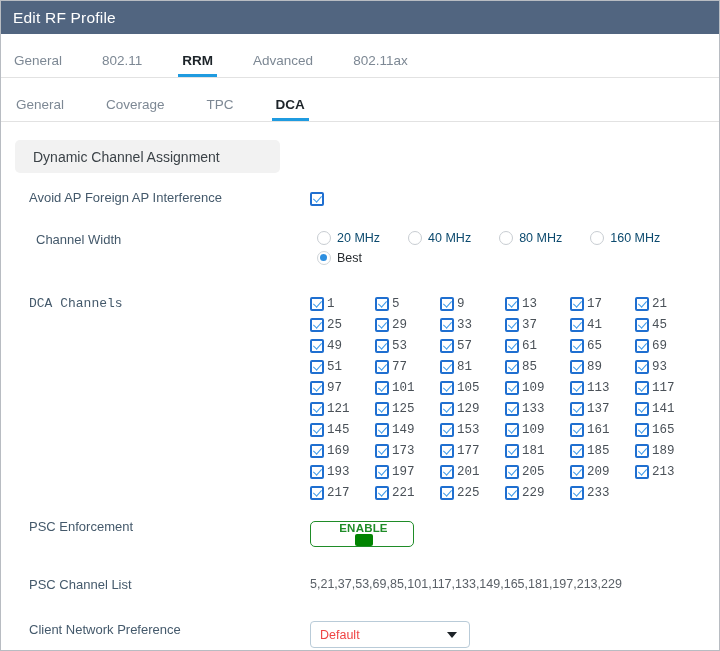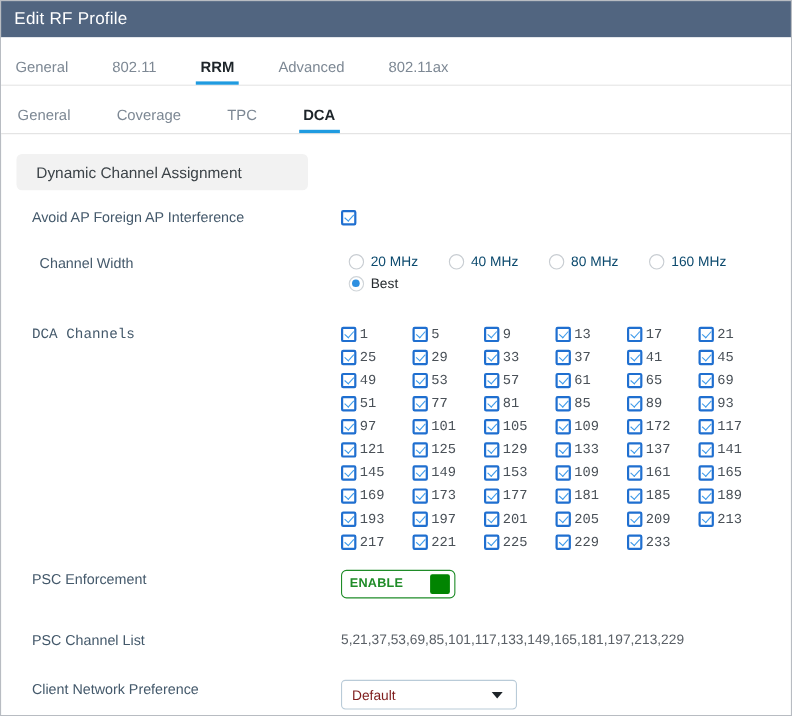--- a/index.html
+++ b/index.html
@@ -219,20 +219,21 @@
     align-items: center;
     justify-content: space-between;
     width: 104px;
     height: 26px;
     border: 1.5px solid #1f8c28;
     border-radius: 5px;
     background: #ffffff;
     box-sizing: border-box;
     padding: 0 4px 0 7px;
     cursor: pointer;
+    flex-direction: column;
   }
   .toggle-text {
     font-size: 11.5px;
     font-weight: bold;
     color: #1f8c28;
     letter-spacing: .2px;
   }
   .toggle-knob {
     width: 18px;
     height: 18px;
@@ -256,21 +257,21 @@
     border-radius: 4px;
     background: #ffffff;
     box-sizing: border-box;
     display: flex;
     align-items: center;
     padding: 0 9px;
     cursor: pointer;
   }
   .select-value {
     font-size: 12.5px;
-    color: #7f1d1d;
+    color: #ef4444;
   }
   .select-caret {
     position: absolute;
     right: 12px;
     top: 50%;
     transform: translateY(-50%);
     width: 0; height: 0;
     border-left: 5px solid transparent;
     border-right: 5px solid transparent;
     border-top: 6px solid #1d2328;
@@ -456,21 +457,21 @@
               <div class="chan">
                 <span class="cbx"></span>
                 <span class="chan-num">105</span>
               </div>
               <div class="chan">
                 <span class="cbx"></span>
                 <span class="chan-num">109</span>
               </div>
               <div class="chan">
                 <span class="cbx"></span>
-                <span class="chan-num">172</span>
+                <span class="chan-num">113</span>
               </div>
               <div class="chan">
                 <span class="cbx"></span>
                 <span class="chan-num">117</span>
               </div>
               <div class="chan">
                 <span class="cbx"></span>
                 <span class="chan-num">121</span>
               </div>
               <div class="chan">

